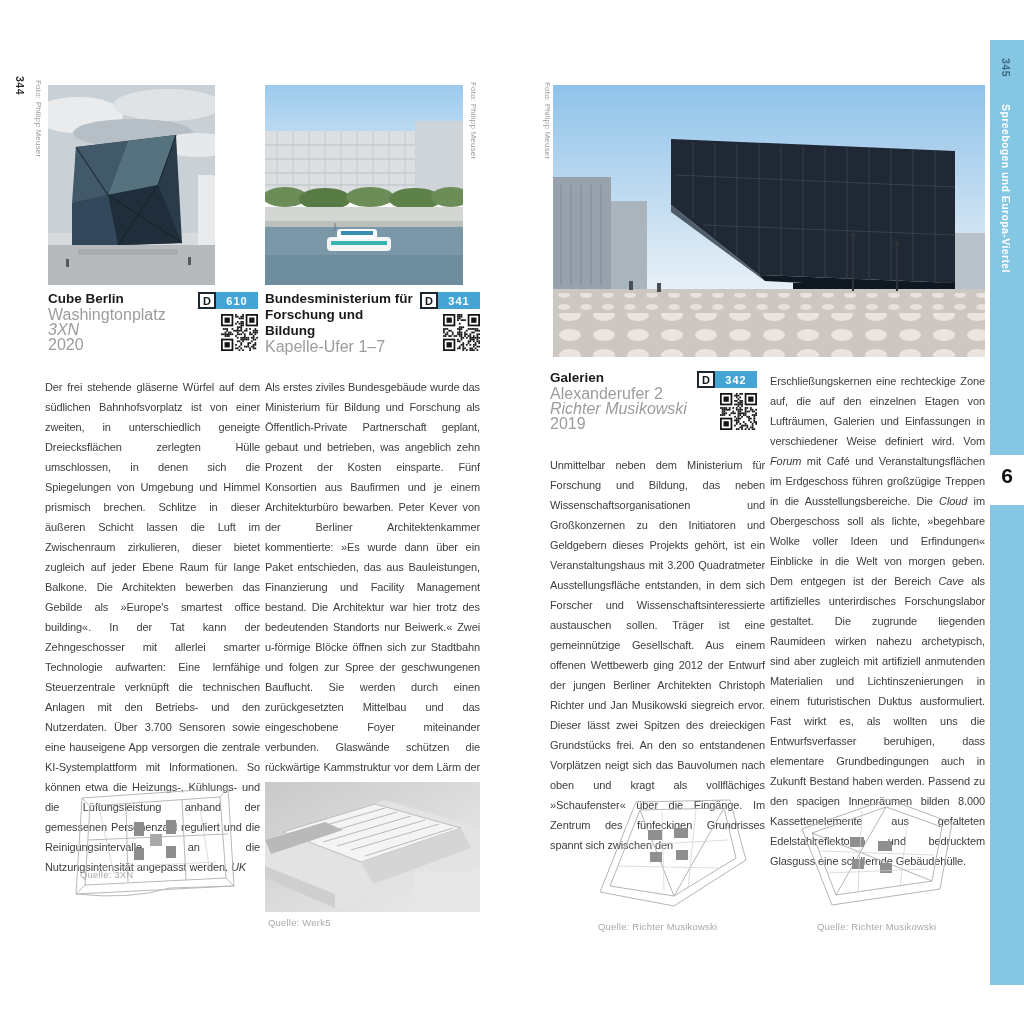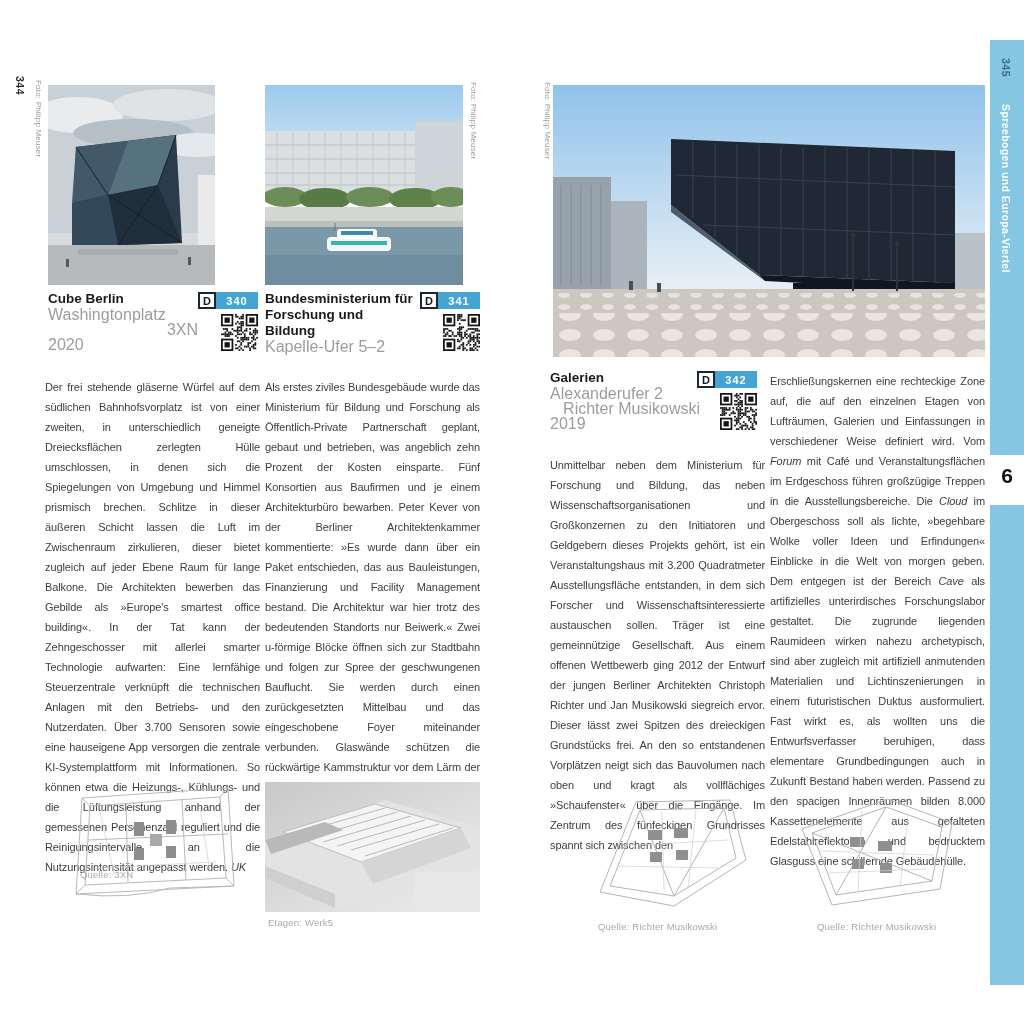--- a/index.html
+++ b/index.html
@@ -4,21 +4,21 @@
 <style>
   html,body{margin:0;padding:0;background:#ffffff;}
   #canvas{position:relative;width:1024px;height:996px;background:#ffffff;overflow:hidden;
           font-family:"Liberation Sans",sans-serif;color:#3d3d3d;}
   .abs{position:absolute;}
   .vtext{position:absolute;writing-mode:vertical-rl;white-space:nowrap;}
   .pagenum{font-size:10.5px;font-weight:bold;color:#2b2b2b;letter-spacing:.5px;}
   .credit{font-size:8px;color:#9a9a9a;letter-spacing:.2px;}
   .entry-title{font-size:13.5px;font-weight:bold;color:#1a1a1a;line-height:16px;}
   .meta{font-size:16px;color:#9c9c9c;line-height:15px;}
-  .italic{text-align:right;}
+  .italic{font-style:italic;}
   .badge{display:flex;align-items:stretch;height:17px;}
   .badge-d{box-sizing:border-box;width:18px;border:2px solid #1b2630;background:#fff;color:#101820;
            font-weight:bold;font-size:11px;display:flex;align-items:center;justify-content:center;}
   .badge-num{box-sizing:border-box;flex:1;background:#44a5d4;border:2px solid #44a5d4;color:#fff;
            font-weight:bold;font-size:11px;letter-spacing:1px;display:flex;align-items:center;justify-content:center;}
   .qr{position:absolute;width:37px;height:37px;}
   .qr svg{width:100%;height:100%;display:block;}
   .body-col{position:absolute;width:215px;font-size:11px;line-height:20px;text-align:justify;
             color:#3d3d3d;letter-spacing:-0.1px;}
   .caption{position:absolute;font-size:9.5px;color:#a9a9a9;letter-spacing:.2px;}
@@ -111,21 +111,21 @@
   <div class="vtext credit" style="left:469px;top:82px;">Foto: Philipp Meuser</div>
 
   <div class="abs" style="left:48px;top:291px;width:150px;">
     <div class="entry-title">Cube Berlin</div>
     <div class="meta">Washingtonplatz</div>
     <div class="meta italic">3XN</div>
     <div class="meta">2020</div>
   </div>
   <div class="badge abs" style="left:198px;top:292px;width:60px;">
     <span class="badge-d">D</span>
-    <span class="badge-num">340</span>
+    <span class="badge-num">610</span>
   </div>
   <div class="qr" style="left:221px;top:314px;">
       <svg viewBox="0 0 100 100">
         <rect width="100" height="100" fill="#fff"></rect>
         <rect x="38.095238095238095" y="0" width="4.761904761904762" height="4.761904761904762" fill="#151515"></rect>
         <rect x="57.14285714285714" y="0" width="4.761904761904762" height="4.761904761904762" fill="#151515"></rect>
         <rect x="38.095238095238095" y="4.761904761904762" width="4.761904761904762" height="4.761904761904762" fill="#151515"></rect>
         <rect x="42.857142857142854" y="4.761904761904762" width="4.761904761904762" height="4.761904761904762" fill="#151515"></rect>
         <rect x="52.38095238095238" y="4.761904761904762" width="4.761904761904762" height="4.761904761904762" fill="#151515"></rect>
         <rect x="57.14285714285714" y="4.761904761904762" width="4.761904761904762" height="4.761904761904762" fill="#151515"></rect>
@@ -244,21 +244,21 @@
         <rect x="71.42857142857143" y="4.761904761904762" width="23.80952380952381" height="23.80952380952381" fill="#ffffff"></rect>
         <rect x="76.19047619047619" y="9.523809523809524" width="14.285714285714285" height="14.285714285714285" fill="#151515"></rect>
         <rect x="0" y="66.66666666666667" width="33.333333333333336" height="33.333333333333336" fill="#151515"></rect>
         <rect x="4.761904761904762" y="71.42857142857143" width="23.80952380952381" height="23.80952380952381" fill="#ffffff"></rect>
         <rect x="9.523809523809524" y="76.19047619047619" width="14.285714285714285" height="14.285714285714285" fill="#151515"></rect>
       </svg>
     </div>
 
   <div class="abs" style="left:265px;top:291px;width:150px;">
     <div class="entry-title">Bundesministerium für Forschung und Bildung</div>
-    <div class="meta">Kapelle-Ufer 5–2</div>
+    <div class="meta">Kapelle-Ufer 1–7</div>
   </div>
   <div class="badge abs" style="left:420px;top:292px;width:60px;">
     <span class="badge-d">D</span>
     <span class="badge-num">341</span>
   </div>
   <div class="qr" style="left:443px;top:314px;">
       <svg viewBox="0 0 100 100">
         <rect width="100" height="100" fill="#fff"></rect>
         <rect x="38.095238095238095" y="0" width="4.761904761904762" height="4.761904761904762" fill="#151515"></rect>
         <rect x="42.857142857142854" y="0" width="4.761904761904762" height="4.761904761904762" fill="#151515"></rect>
@@ -442,21 +442,21 @@
         <line x1="58" y1="60" x2="146" y2="34"></line>
           <line x1="72" y1="64" x2="160" y2="38"></line>
         <line x1="86" y1="68" x2="174" y2="42"></line>
           <line x1="100" y1="74" x2="188" y2="46"></line>
       </g>
       <polygon points="0,58 60,40 78,48 6,72" fill="#b9b9b9"></polygon>
       <polygon points="0,96 70,126 70,112 0,84" fill="#cfcfcf"></polygon>
       <rect x="150" y="90" width="65" height="40" fill="#e8e8e8"></rect>
     </svg>
   </div>
-  <div class="caption" style="left:268px;top:917px;">Etagen: Werk5</div>
+  <div class="caption" style="left:268px;top:917px;">Quelle: Werk5</div>
 
   <div class="vtext credit" style="left:543px;top:82px;">Foto: Philipp Meuser</div>
 
   <div class="abs" style="left:553px;top:85px;width:432px;height:272px;">
     <svg viewBox="0 0 432 272" width="432" height="272">
       <defs>
         <linearGradient id="sky3" x1="0" y1="0" x2="0" y2="1">
           <stop offset="0" stop-color="#8fc2ea"></stop>
             <stop offset="0.8" stop-color="#d9e8f4"></stop>
           <stop offset="1" stop-color="#e9f1f7"></stop>

